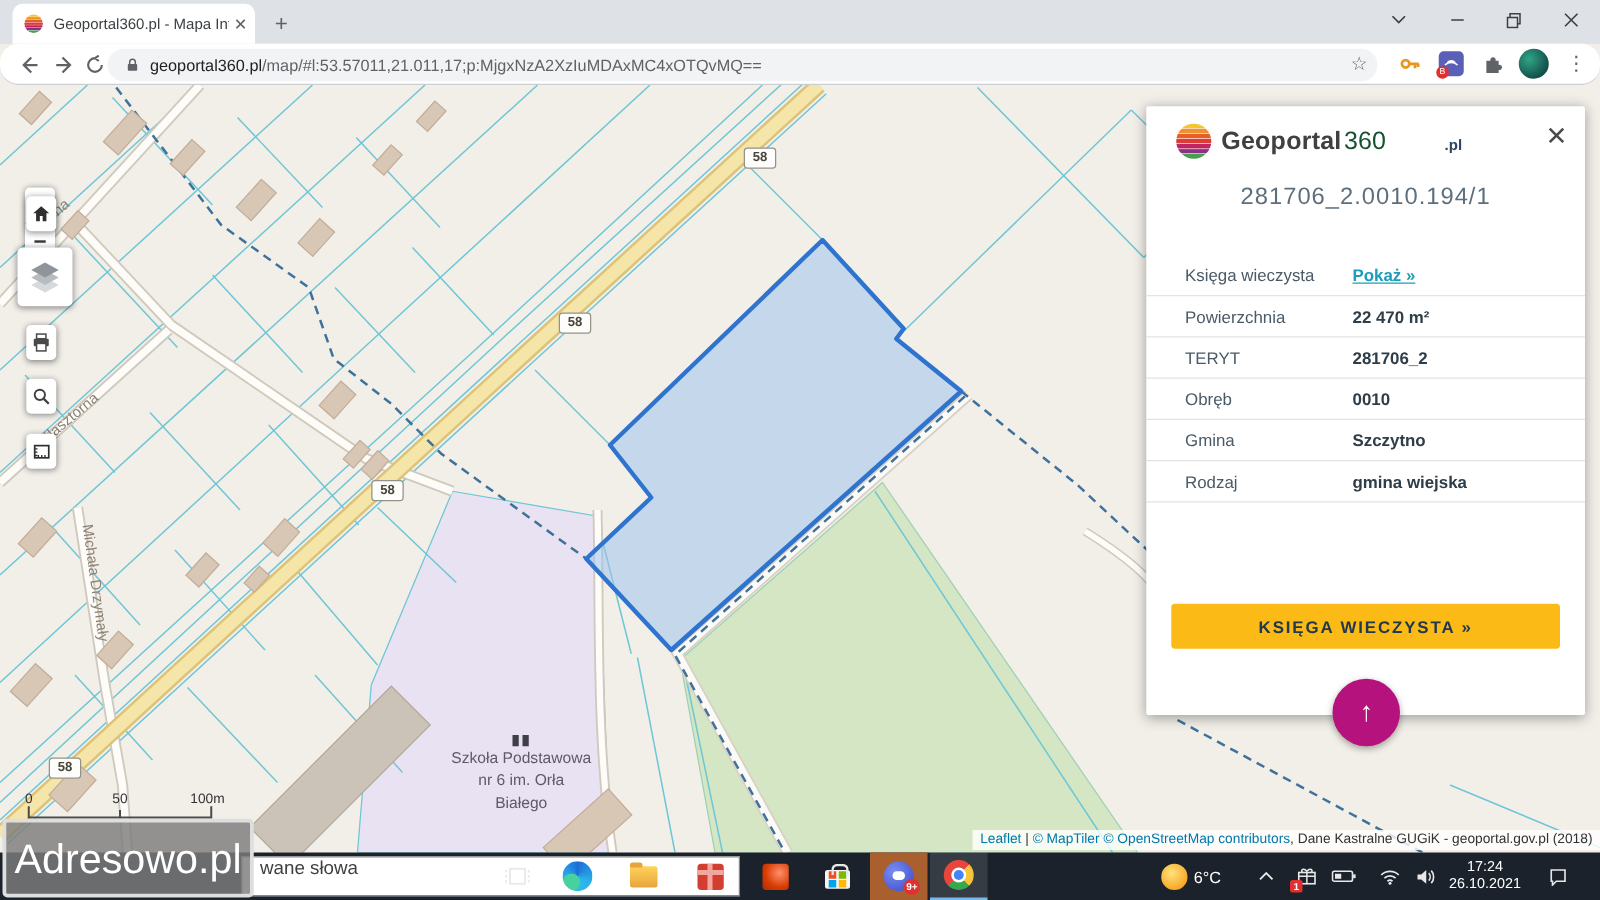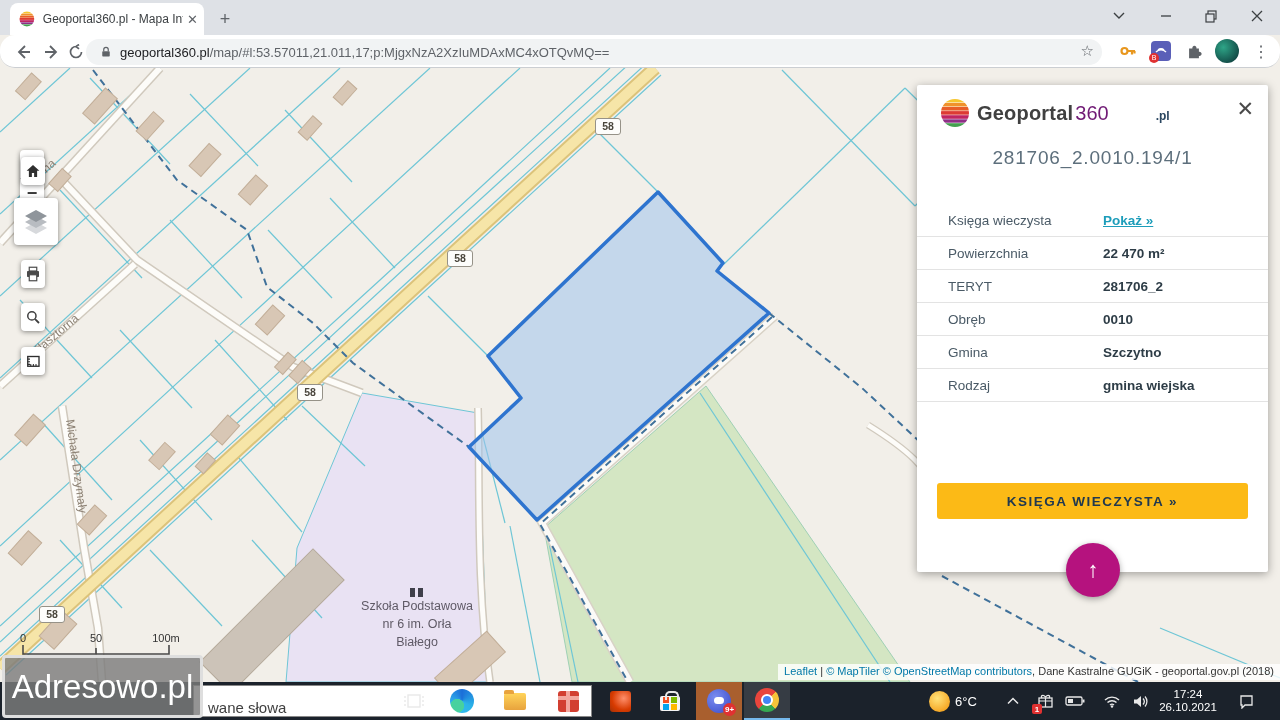--- a/index.html
+++ b/index.html
@@ -32,37 +32,37 @@
   .zoomctl .half { width:100%; height:29px; display:flex; align-items:center; justify-content:center; font-size:18px; font-weight:bold; color:#3a3a3a; }
   .zoomctl .half:first-child { border-bottom:1px solid #d7d7d7; }
   .attr { position:absolute; right:0; top:596px; background:rgba(255,255,255,0.82); padding:1px 6px 3px 6px; font-size:11px; color:#333; z-index:4; white-space:nowrap; }
   .attr a { color:#0078A8; text-decoration:none; }
 
   
   .panel { position:absolute; left:917px; top:85px; width:351px; height:487px; background:#fff; border-radius:2px; box-shadow:0 2px 10px rgba(0,0,0,0.35); z-index:10; }
   .panel-close { position:absolute; right:14px; top:12px; font-size:21px; color:#4a4a4a; cursor:pointer; }
   .plogo { position:absolute; left:23px; top:13px; display:flex; align-items:center; }
   .plogo-t1 { font-size:20px; font-weight:bold; color:#404040; margin-left:7px; letter-spacing:0.2px; }
-  .plogo-t2 { font-size:20px; font-weight:300; color:#701a75; margin-left:2px; }
+  .plogo-t2 { font-size:20px; font-weight:300; color:#14532d; margin-left:2px; }
   .plogo-t3 { font-size:12px; font-weight:bold; color:#2a4660; margin-top:6px;padding-left:47px; }
   .parcel-id { position:absolute; left:0; top:156px; width:100%; text-align:center; font-size:19px; letter-spacing:0.8px; color:#5d6f7c; font-weight:500; top:157px; }
   .ptable { position:absolute; left:0; top:119px; width:100%; }
   .prow { display:flex; align-items:center; height:33px; border-bottom:1px solid #e3e3e3; padding-left:31px; padding-right:14px; }
   .plabel { flex:0 0 134px; font-size:13.5px; color:#4a5a66; }
-  .pvalue { font-size:13.5px; font-weight:bold; color:#2e3d47;margin-left:21px; }
+  .pvalue { font-size:13.5px; font-weight:bold; color:#2e3d47; }
   .pvalue.link { color:#1d9dba; text-decoration:underline; cursor:pointer; }
   .pbutton { position:absolute; left:20px; top:398px; width:311px; height:36px; background:#fcba16; border:none; border-radius:3px; font-family:"Liberation Sans",sans-serif; font-size:13.5px; font-weight:bold; letter-spacing:1.5px; color:#21394f; cursor:pointer; }
   .fab { position:absolute; left:149px; top:458px; width:54px; height:54px; border-radius:50%; background:#b5127e; box-shadow:0 2px 6px rgba(0,0,0,0.35); color:#fff; font-size:22px; display:flex; align-items:center; justify-content:center; cursor:pointer; }
 
   
   .watermark { position:absolute; left:2px; top:655px; width:201px; height:63px; background:rgba(125,125,125,0.82); border:3px solid #dedede; border-radius:4px; display:flex; align-items:center; justify-content:center; color:#fff; font-size:33px; z-index:20; }
 
   
   .taskbar { position:absolute; left:0; top:682px; width:1280px; height:38px; background:#1b222b; z-index:15; }
-  .tsearch { position:absolute; left:193px; top:3px; width:399px; height:32px; background:#fff; border:1px solid #888; display:flex; align-items:flex-end; }
+  .tsearch { position:absolute; left:193px; top:3px; width:399px; height:32px; background:#fff; border:1px solid #888; display:flex; align-items:flex-start; }
   .tsearch span { font-size:15px; color:#3f3f3f; margin-left:14px; }
   .tbicon { position:absolute; top:0; width:44px; height:38px; display:flex; align-items:center; justify-content:center; }
   .tile-active-orange { background:#a95f2e; }
   .tile-active-chrome { background:rgba(255,255,255,0.12); border-bottom:2.5px solid #76b9ed; }
   .folder { width:22px; height:17px; background:linear-gradient(180deg,#ffd45a,#e8a33d); border-radius:2px; position:relative; }
   .folder:before { content:""; position:absolute; top:-3px; left:0; width:10px; height:4px; background:#e8a33d; border-radius:2px 2px 0 0; }
   .gift { width:21px; height:21px; background:#d23f31; border-radius:3px; position:relative; overflow:hidden; }
   .gift .rv { position:absolute; left:8.5px; top:0; width:4px; height:21px; background:#f2a79e; }
   .gift .rh { position:absolute; left:0; top:5px; width:21px; height:4px; background:#f2a79e; }
   .office { width:21px; height:21px; border-radius:3px; background:radial-gradient(circle at 65% 35%, #ff8f6b, #d83b01 60%, #a33005); }

